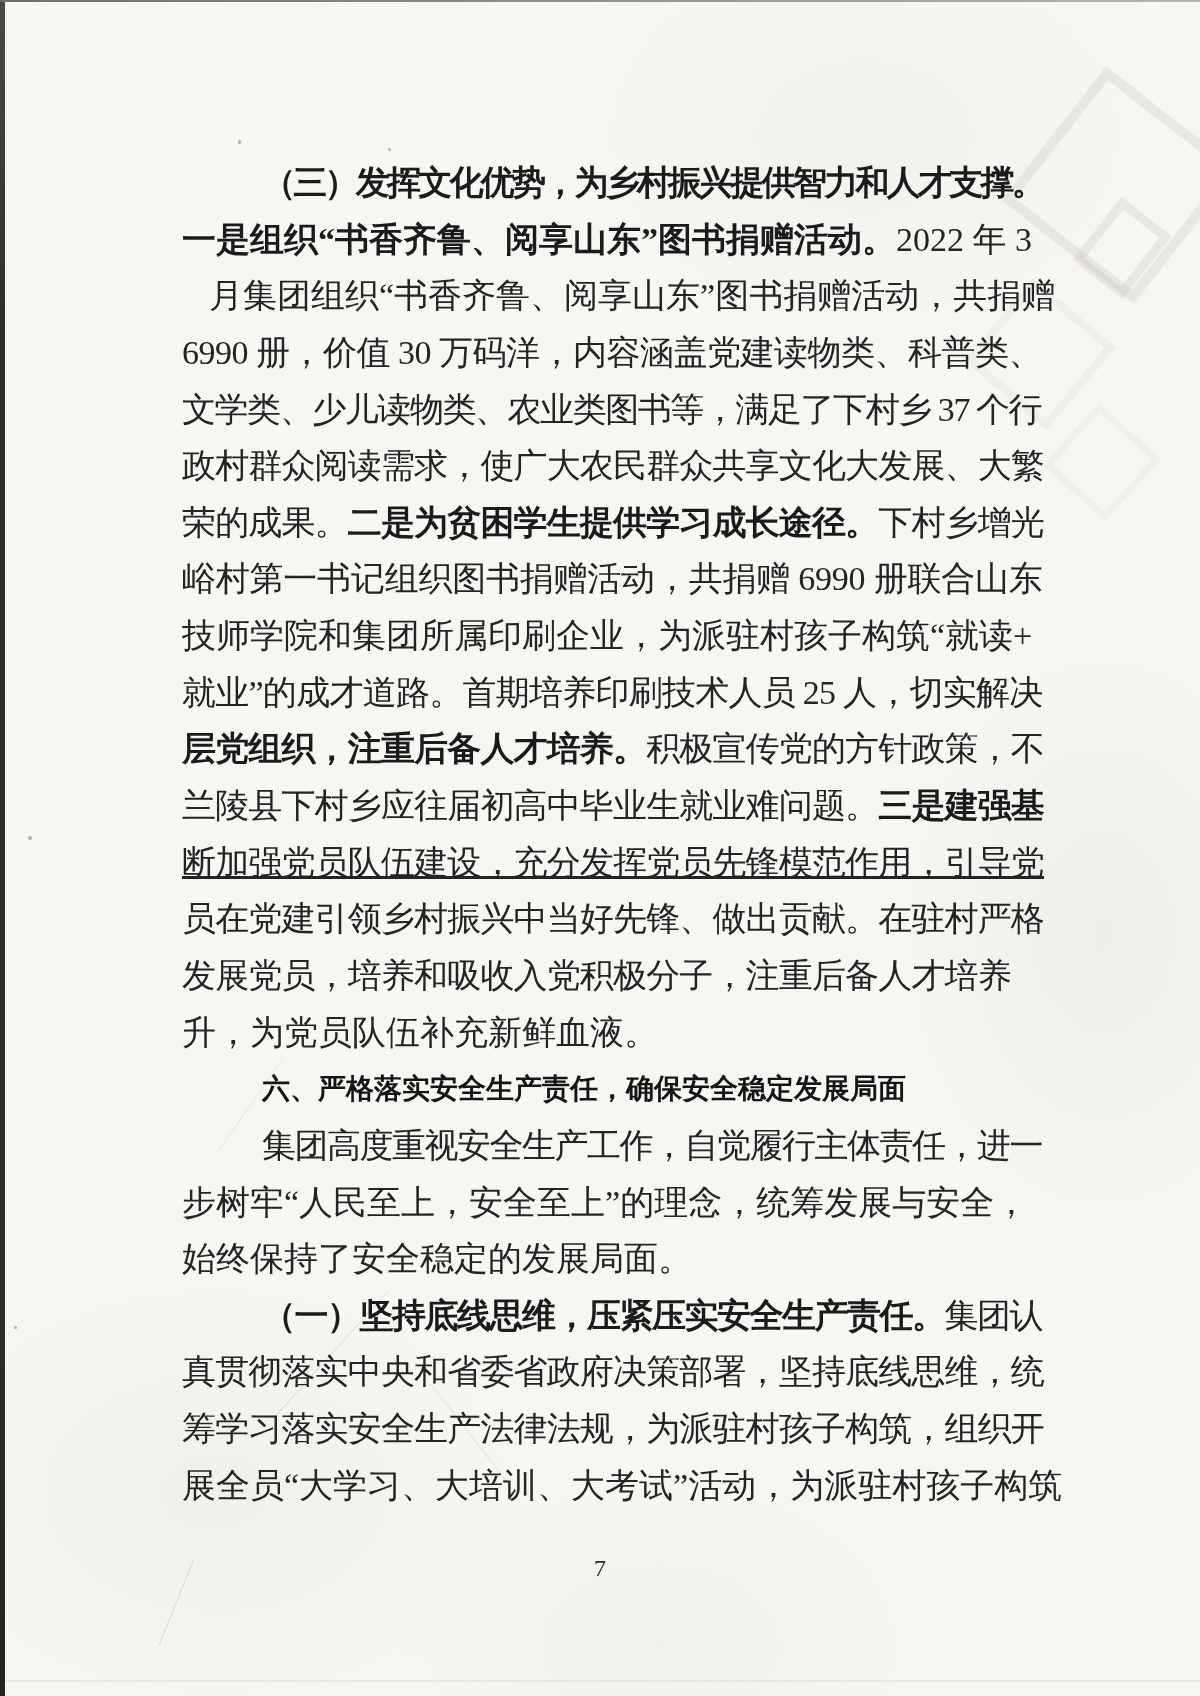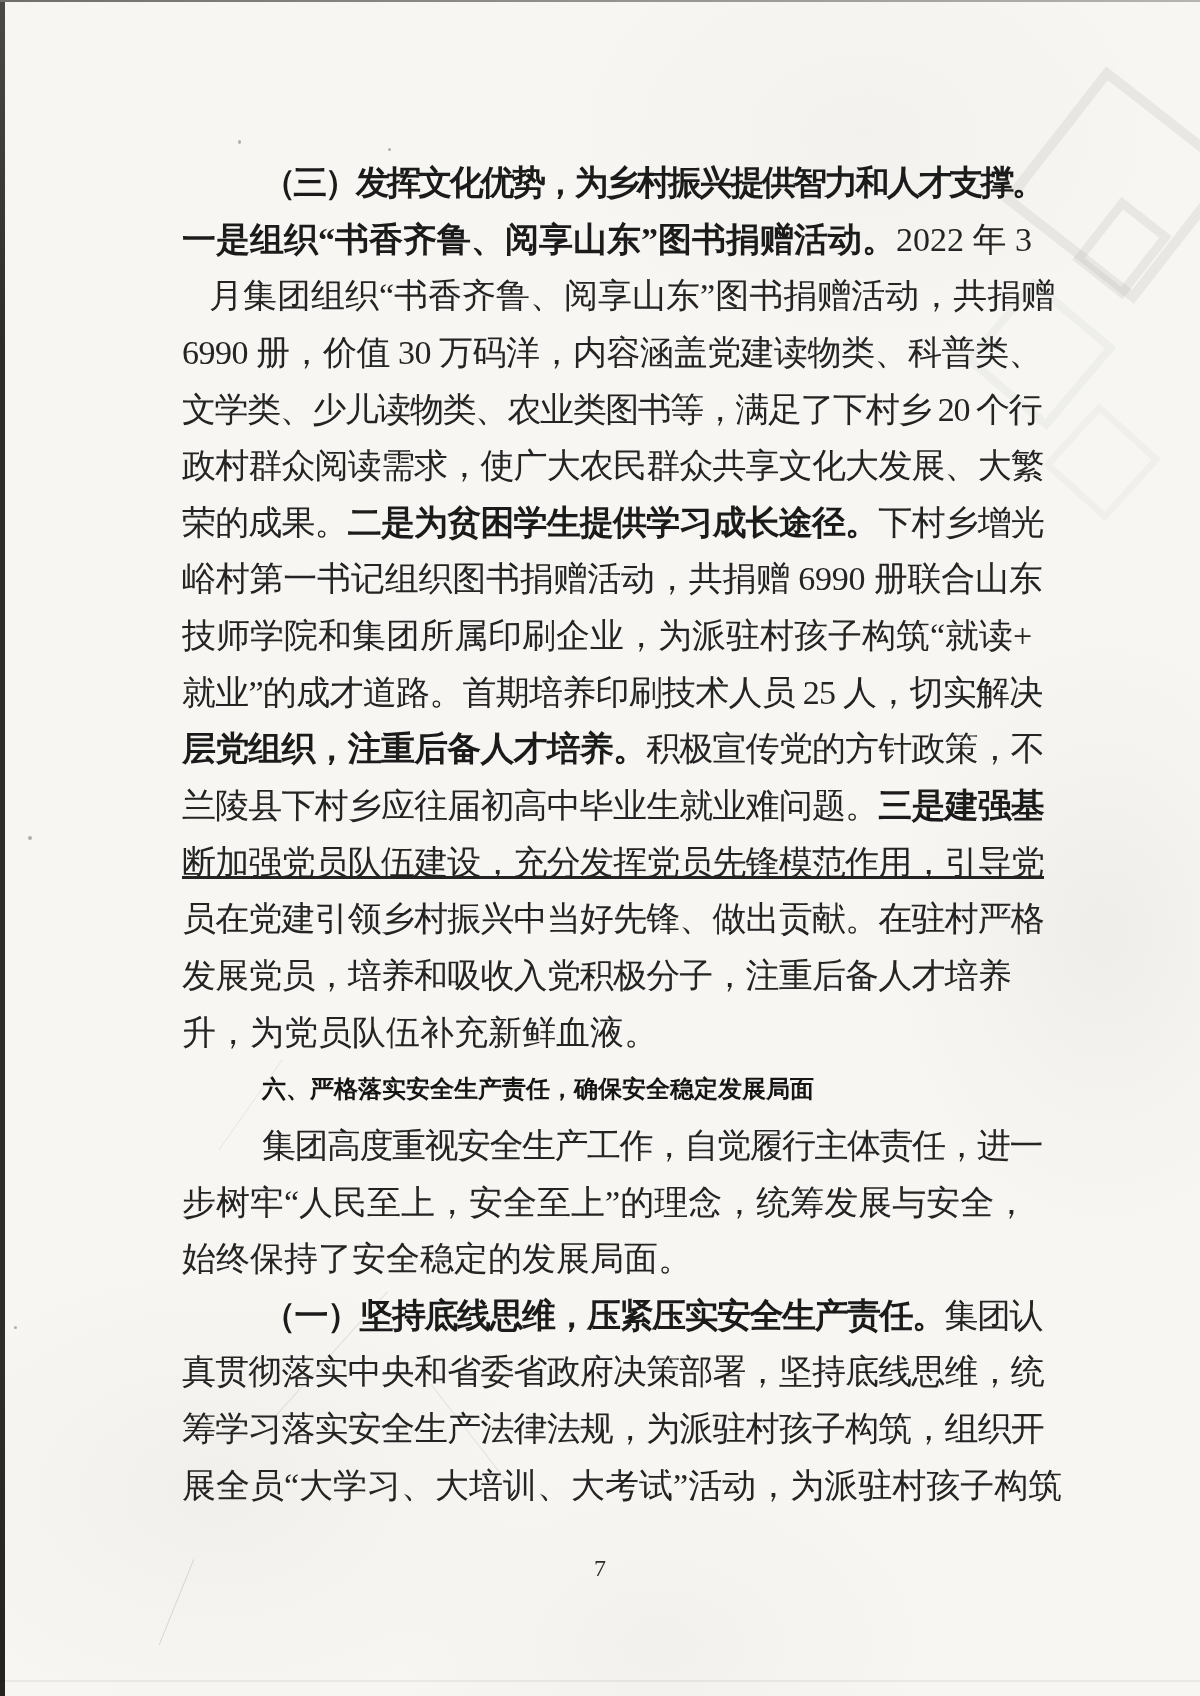--- a/index.html
+++ b/index.html
@@ -38,21 +38,21 @@
   .p4{left:14px;top:1326px;width:3px;height:3px;}
 
   .text-block{position:absolute;left:182px;top:155px;width:836px;}
   .line{
     height:56.65px;line-height:56.65px;font-size:34px;
     white-space:pre;color:#242424;
   }
   .line .run{font-weight:400;}
   .line .run.bold{font-weight:700;color:#1b1b1b;}
   .line.indent{padding-left:80px;}
-  .line.heading{font-family:"Liberation Sans",sans-serif;font-size:24px;}
+  .line.heading{font-family:"Liberation Sans",sans-serif;font-size:28px;}
   .line.heading .run.bold{font-weight:700;color:#151515;}
 
   .page-number{
     position:absolute;left:182px;top:1548px;width:836px;
     text-align:center;font-size:24px;color:#2a2a2a;line-height:40px;
   }
 </style>
 </head>
 <body>
 
@@ -74,21 +74,21 @@
   <div class="speck p1"></div>
   <div class="speck p2"></div>
   <div class="speck p3"></div>
   <div class="speck p4"></div>
 
   <div class="text-block">
       <div class="line indent" style="letter-spacing: -2.76px;"><span class="run bold">（三）发挥文化优势，为乡村振兴提供智力和人才支撑。</span></div>
       <div class="line" style="letter-spacing: 0px;"><span class="run bold">一是组织“书香齐鲁、阅享山东”图书捐赠活动。</span><span class="run">2022 年 3</span></div>
       <div class="line" style="letter-spacing: 0px; margin-left: 27px;"><span class="run">月集团组织“书香齐鲁、阅享山东”图书捐赠活动，共捐赠</span></div>
       <div class="line" style="letter-spacing: -0.5px;"><span class="run">6990 册，价值 30 万码洋，内容涵盖党建读物类、科普类、</span></div>
-      <div class="line" style="letter-spacing: -1.44444px;"><span class="run">文学类、少儿读物类、农业类图书等，满足了下村乡 20 个行</span></div>
+      <div class="line" style="letter-spacing: -1.44444px;"><span class="run">文学类、少儿读物类、农业类图书等，满足了下村乡 37 个行</span></div>
       <div class="line" style="letter-spacing: -0.846154px;"><span class="run">政村群众阅读需求，使广大农民群众共享文化大发展、大繁</span></div>
       <div class="line" style="letter-spacing: -0.846154px;"><span class="run">荣的成果。</span><span class="run bold">二是为贫困学生提供学习成长途径。</span><span class="run">下村乡增光</span></div>
       <div class="line" style="letter-spacing: -0.222222px;"><span class="run">峪村第一书记组织图书捐赠活动，共捐赠 6990 册联合山东</span></div>
       <div class="line" style="letter-spacing: 0px;"><span class="run">技师学院和集团所属印刷企业，为派驻村孩子构筑“就读+</span></div>
       <div class="line" style="letter-spacing: -0.740741px;"><span class="run">就业”的成才道路。首期培养印刷技术人员 25 人，切实解决</span></div>
       <div class="line" style="letter-spacing: -0.846154px;"><span class="run bold">层党组织，注重后备人才培养。</span><span class="run">积极宣传党的方针政策，不</span></div>
       <div class="line" style="letter-spacing: -0.846154px;"><span class="run">兰陵县下村乡应往届初高中毕业生就业难问题。</span><span class="run bold">三是建强基</span></div>
       <div class="line" style="letter-spacing: -0.846154px; text-decoration: underline;"><span class="run">断加强党员队伍建设，充分发挥党员先锋模范作用，引导党</span></div>
       <div class="line" style="letter-spacing: -0.846154px;"><span class="run">员在党建引领乡村振兴中当好先锋、做出贡献。在驻村严格</span></div>
       <div class="line" style="letter-spacing: -0.846154px;"><span class="run">发展党员，培养和吸收入党积极分子，注重后备人才培养</span></div>

